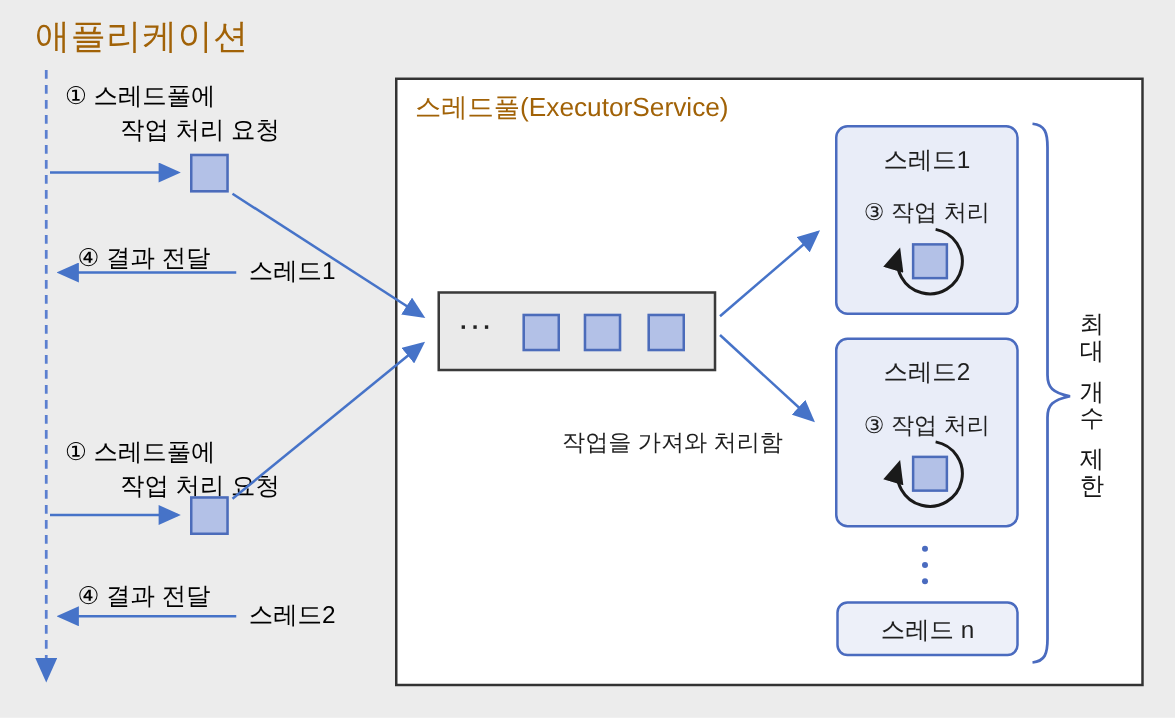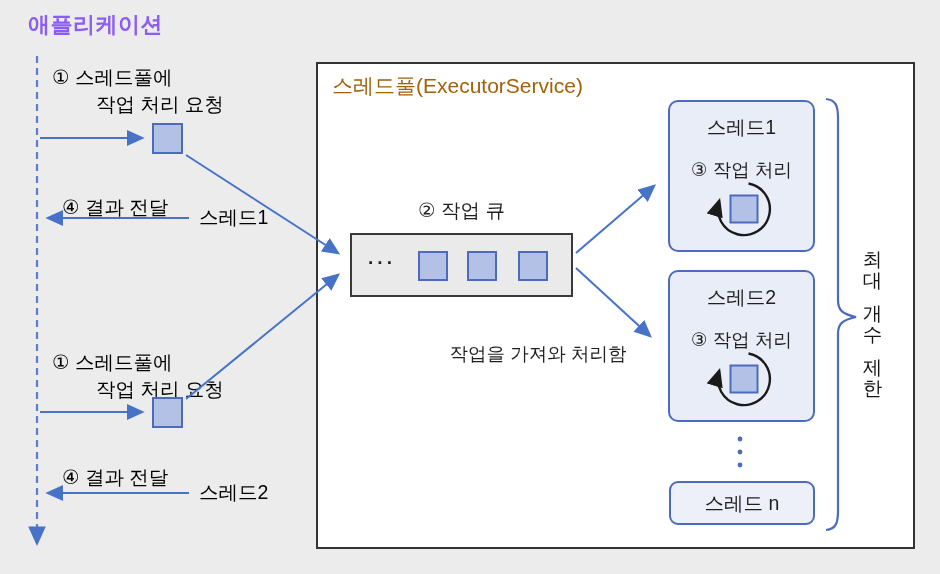--- a/index.html
+++ b/index.html
@@ -10,21 +10,21 @@
   .canvas {
     position:relative;
     width:940px; height:574px;
     background:#ececec;
     overflow:hidden;
     color:#1f1f1f;
   }
   .abs { position:absolute; }
   .app-title {
     left:28px; top:10px;
-    font-size:22px; font-weight:bold; color:#8b5cf6;
+    font-size:28px; font-weight:normal; color:#a16207;
     letter-spacing:0.5px;
   }
   .label { font-size:19.5px; line-height:27px; color:#000000; }
   .label .indent { display:block; margin-left:44px; }
   .task-square {
     position:absolute;
     background:#b3c1e7;
     border:2px solid #4c6cba;
     box-sizing:border-box;
   }
@@ -104,21 +104,20 @@
 
   <div class="abs label" style="left:62px; top:464px;">④ 결과 전달</div>
   <div class="abs label" style="left:199px; top:479px;">스레드2</div>
 
   <div class="task-square" style="left:152px; top:123px; width:31px; height:31px;"></div>
   <div class="task-square" style="left:152px; top:397px; width:31px; height:31px;"></div>
 
   <div class="abs pool-box"></div>
   <div class="abs pool-title">스레드풀(ExecutorService)</div>
 
-  <div class="abs queue-label">② 작업 큐</div>
   <div class="abs queue-box">
     <span class="queue-ellipsis">···</span>
     <div class="task-square" style="left:66px; top:16px; width:30px; height:30px;"></div>
     <div class="task-square" style="left:115px; top:16px; width:30px; height:30px;"></div>
     <div class="task-square" style="left:166px; top:16px; width:30px; height:30px;"></div>
   </div>
   <div class="abs queue-note">
     <br>
     <span>작업을 가져와 처리함</span>
   </div>

